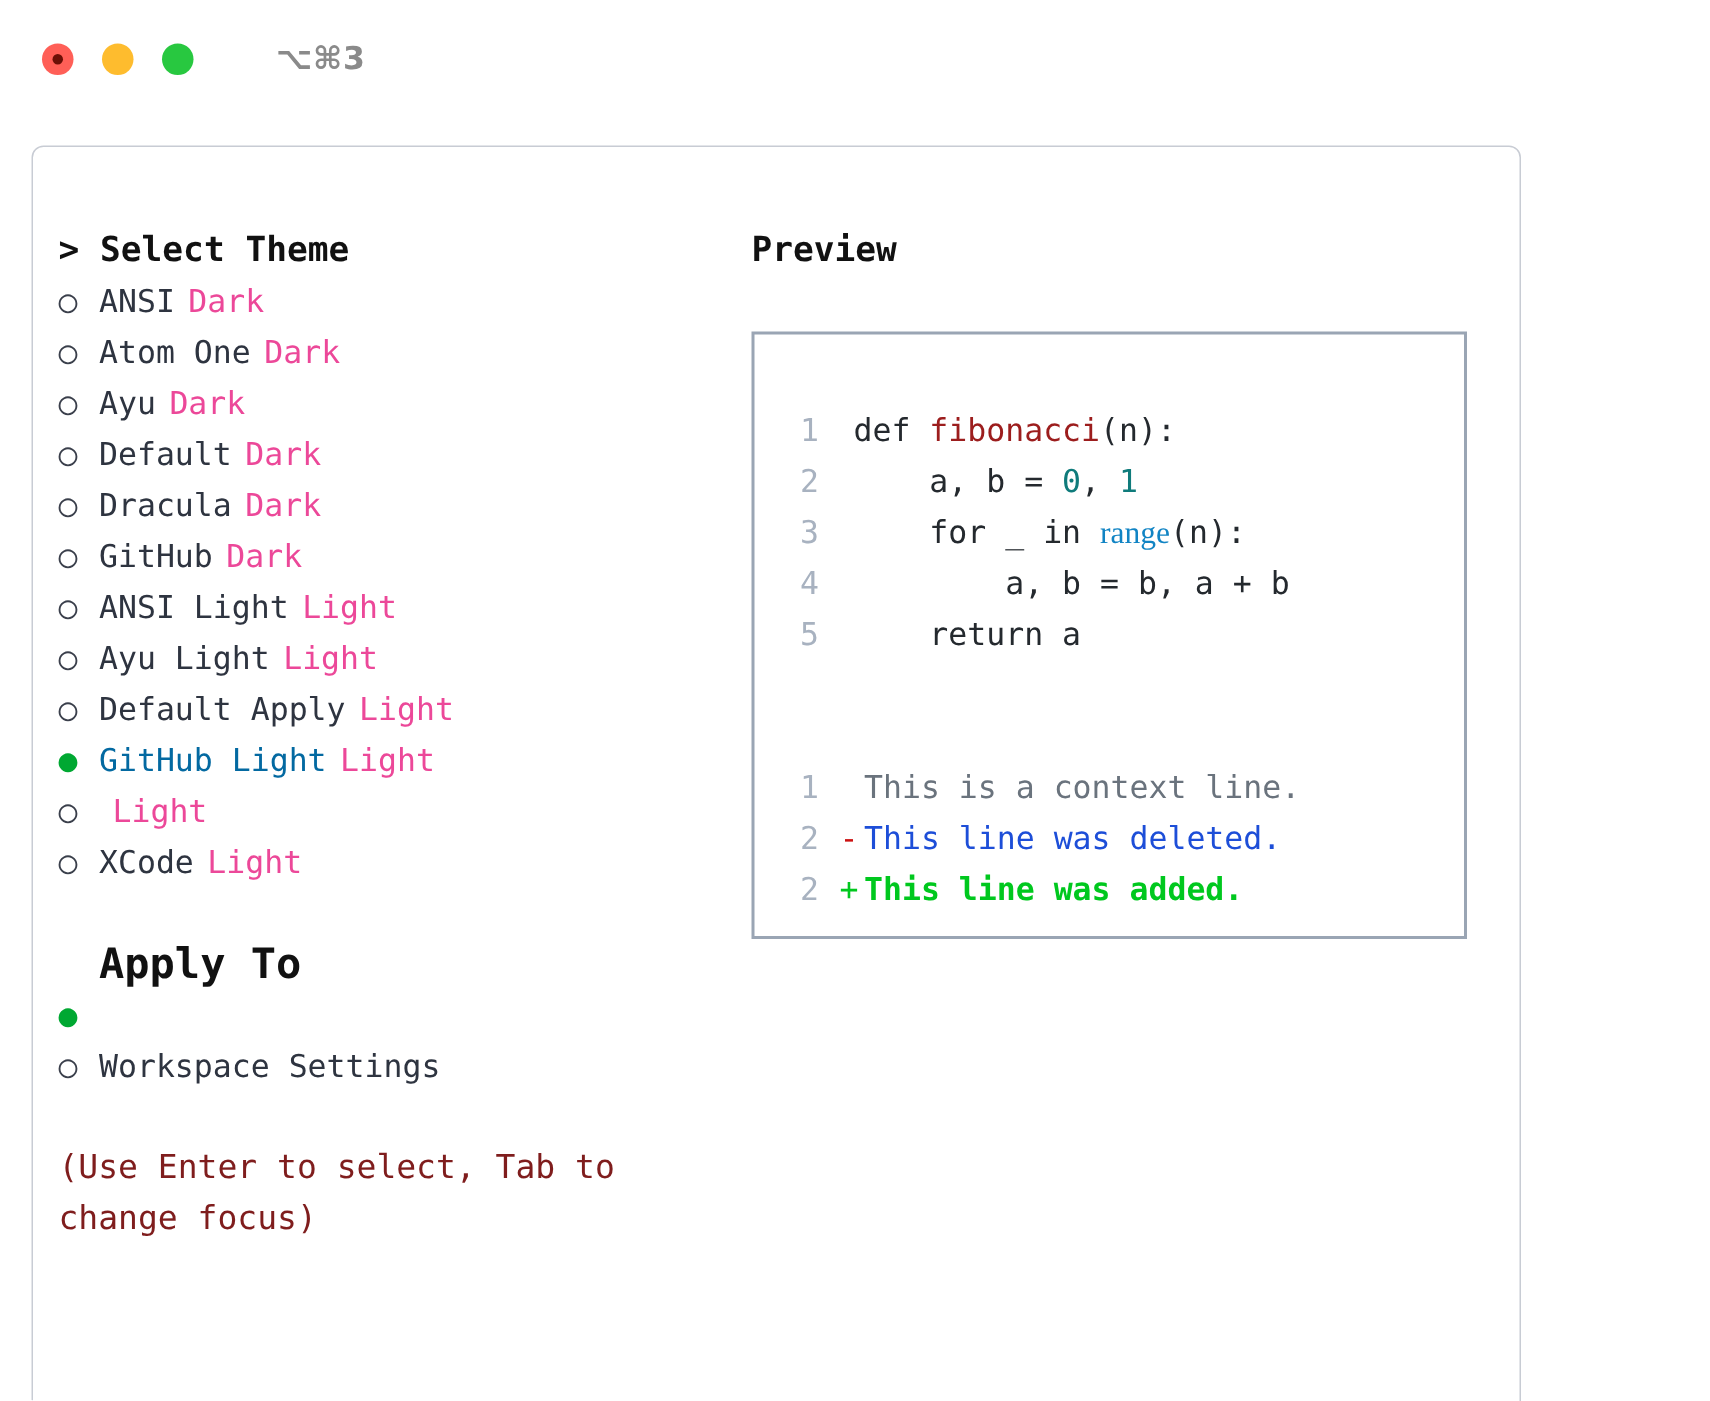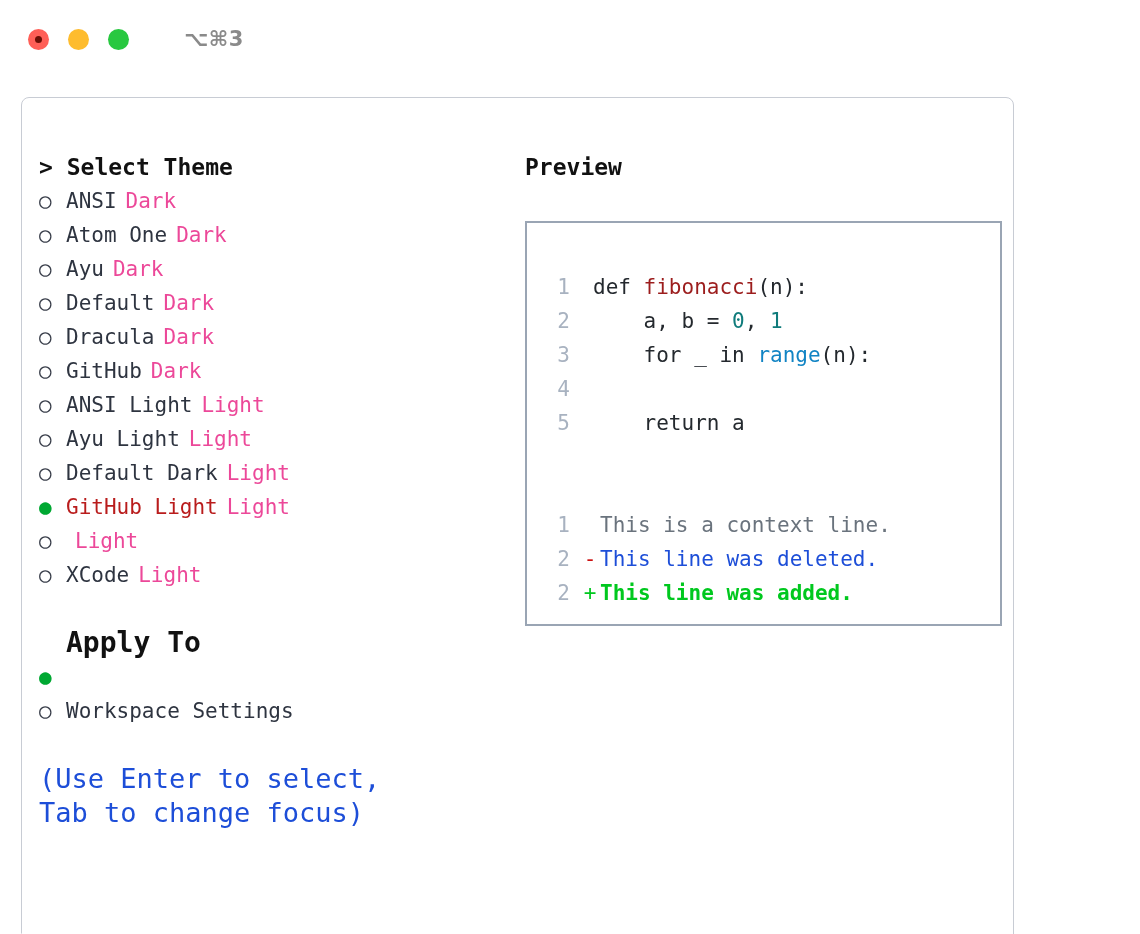--- a/index.html
+++ b/index.html
@@ -106,50 +106,50 @@
   }
   .bullet {
     width: 27px;
     flex: 0 0 27px;
     font-size: 21px;
     color: #3a3f4b;
     text-align: left;
   }
   .bullet.on { color: #00a832; }
   .label { color: #2e3440; }
-  .label.sel { color: #b91c1c; text-align: right; }
+  .label.sel { color: #0369a1; text-align: right; }
   .tag {
     color: #ec4899;
     margin-left: 9px;
   }
 
   .apply-header {
     font-size: 28px;
     font-weight: bold;
     color: #111111;
     line-height: 34px;
     padding-left: 27px;
     white-space: pre;
   }
   .spacer-sm { height: 34px; }
   .spacer-md { height: 34px; }
 
   .hint {
-    font-size: 27px;
-    color: #1d4ed8;
+    font-size: 22px;
+    color: #7f1d1d;
     line-height: 34px;
     width: 405px;
     white-space: pre-wrap;
     word-break: break-word;
   }
 
   
   .right-col {
     position: absolute;
-    left: 503px;
+    left: 479px;
     top: 52px;
     width: 490px;
   }
   .preview-title {
     font-size: 23px;
     font-weight: bold;
     color: #111111;
     line-height: 34px;
     white-space: pre;
   }
@@ -179,21 +179,21 @@
   .marker {
     width: 20px;
     flex: 0 0 20px;
     text-align: center;
   }
   .code-text { color: #24292e; margin-left: 13px; }
 
   .tok-def  { color: #24292e; }
   .tok-fn   { color: #9c1d1d; }
   .tok-num  { color: #0f7b7b; }
-  .tok-call { color: #1184c4; }
+  .tok-call { color: #1184c4; font-family: Liberation Serif, serif; }
   .tok-plain{ color: #24292e; }
 
   .diff-ctx { color: #6a737d; }
   .diff-del { color: #1d4ed8; }
   .diff-add { color: #00c81e; font-weight: bold; }
   .mark-del { color: #cc1111; }
   .mark-add { color: #00c81e; }
   .mark-ctx { color: #6a737d; }
 
   .gap-row { height: 34px; }
@@ -254,21 +254,21 @@
           <span class="label">ANSI Light</span>
           <span class="tag">Light</span>
         </div>
         <div class="row">
           <span class="bullet">○</span>
           <span class="label">Ayu Light</span>
           <span class="tag">Light</span>
         </div>
         <div class="row">
           <span class="bullet">○</span>
-          <span class="label">Default Dark</span>
+          <span class="label">Default Apply</span>
           <span class="tag">Light</span>
         </div>
         <div class="row">
           <span class="bullet on">●</span>
           <span class="label sel">GitHub Light</span>
           <span class="tag">Light</span>
         </div>
         <div class="row">
           <span class="bullet">○</span>
           <span class="tag">Light</span>
@@ -312,20 +312,21 @@
           <div class="code-line">
             <span class="lineno">2</span>
             <span class="code-text"><span class="tok-plain">    a, b = </span><span class="tok-num">0</span><span class="tok-plain">, </span><span class="tok-num">1</span></span>
           </div>
           <div class="code-line">
             <span class="lineno">3</span>
             <span class="code-text"><span class="tok-plain">    for _ in </span><span class="tok-call">range</span><span class="tok-plain">(n):</span></span>
           </div>
           <div class="code-line">
             <span class="lineno">4</span>
+            <span class="code-text"><span class="tok-plain">        a, b = b, a + b</span></span>
           </div>
           <div class="code-line">
             <span class="lineno">5</span>
             <span class="code-text"><span class="tok-plain">    return a</span></span>
           </div>
         </div>
 
         <div class="gap-row"></div>
         <div class="gap-row"></div>
 

